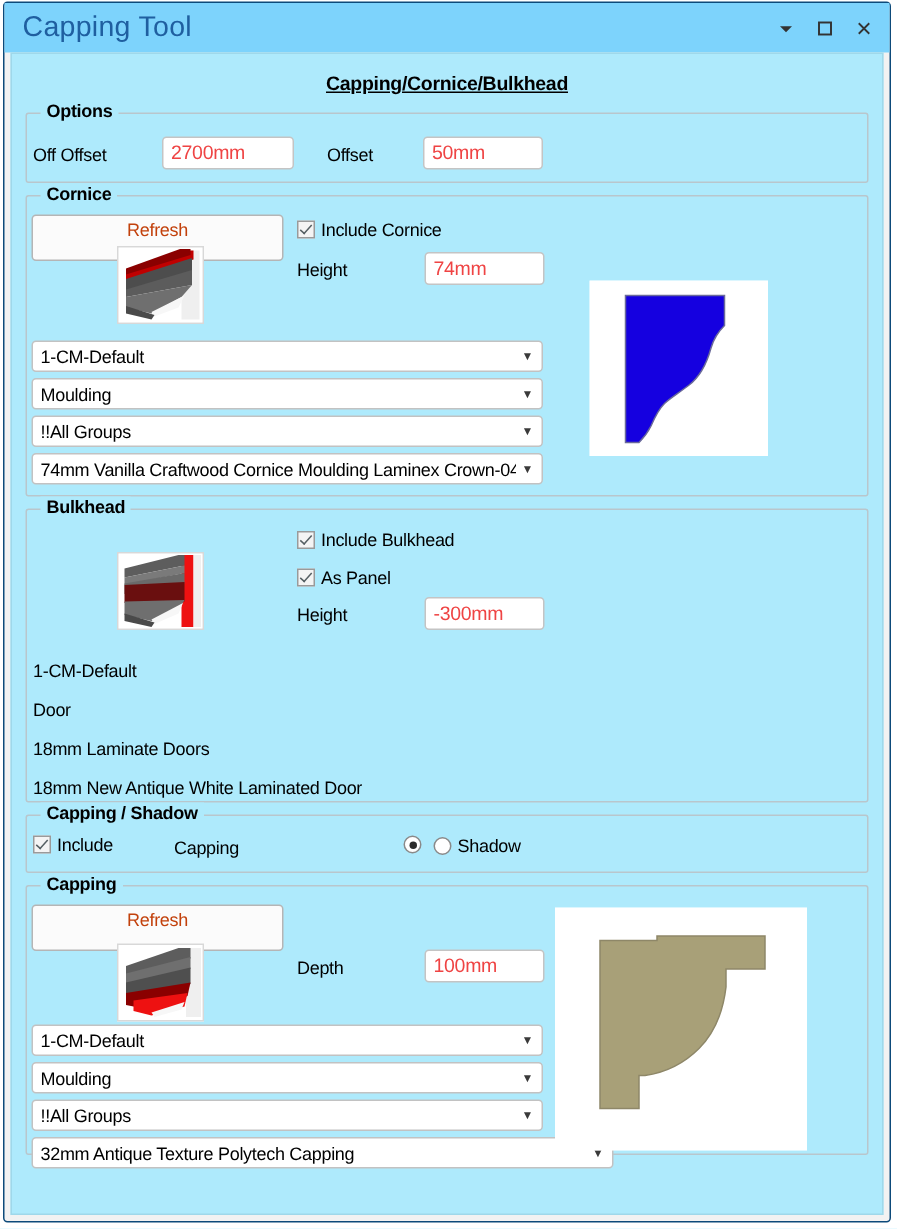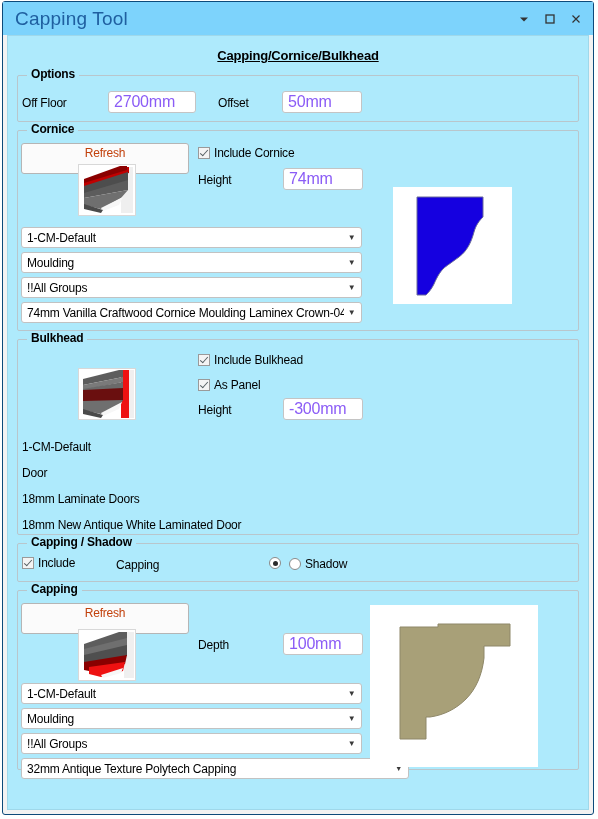--- a/index.html
+++ b/index.html
@@ -118,23 +118,23 @@
     white-space: nowrap;
     letter-spacing: -0.2px;
   }
   .textbox {
     background: #ffffff;
     border: 1px solid #c4c4c4;
     border-radius: 3px;
     height: 22px;
     line-height: 20px;
     padding: 0 5px;
-    font-size: 16px;
+    font-size: 13px;
     font-family: "Liberation Sans", sans-serif;
-    color: #8b5cf6;
+    color: #ef4444;
     box-sizing: border-box;
     letter-spacing: -0.2px;
   }
   .btn {
     background: #fbfbfb;
     border: 1px solid #b5b5b5;
     border-radius: 3px;
     height: 31px;
     line-height: 19px;
     text-align: center;
@@ -279,21 +279,21 @@
     </div>
   </div>
 
   <div class="client">
 
     <div class="page-heading">Capping/Cornice/Bulkhead</div>
 
     <div class="group" style="height:47px;">
       <div class="group-title">Options</div>
       <div class="group-body" style="padding:0;">
-        <div class="abs lbl" style="left:4px; top:20px;">Off Floor</div>
+        <div class="abs lbl" style="left:4px; top:20px;">Off Offset</div>
         <div class="abs textbox" style="left:90px; top:15px; width:88px;">2700mm</div>
         <div class="abs lbl" style="left:200px; top:20px;">Offset</div>
         <div class="abs textbox" style="left:264px; top:15px; width:80px;">50mm</div>
       </div>
     </div>
 
     <div class="group" style="height:201px;">
       <div class="group-title">Cornice</div>
       <div class="group-body" style="padding:0;">
 

